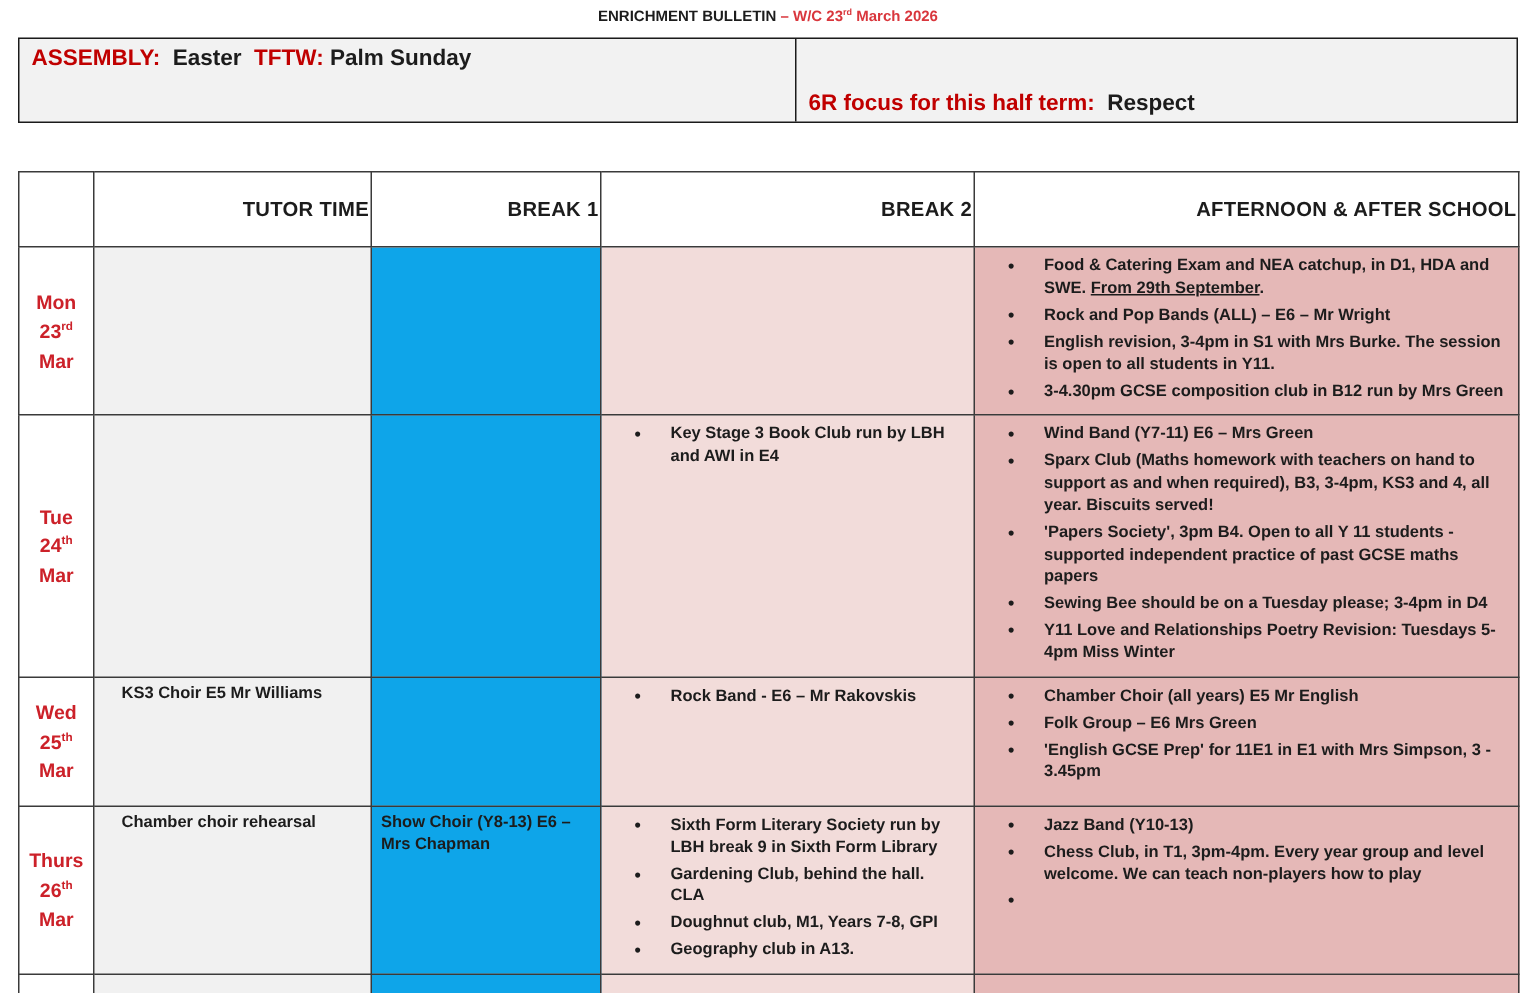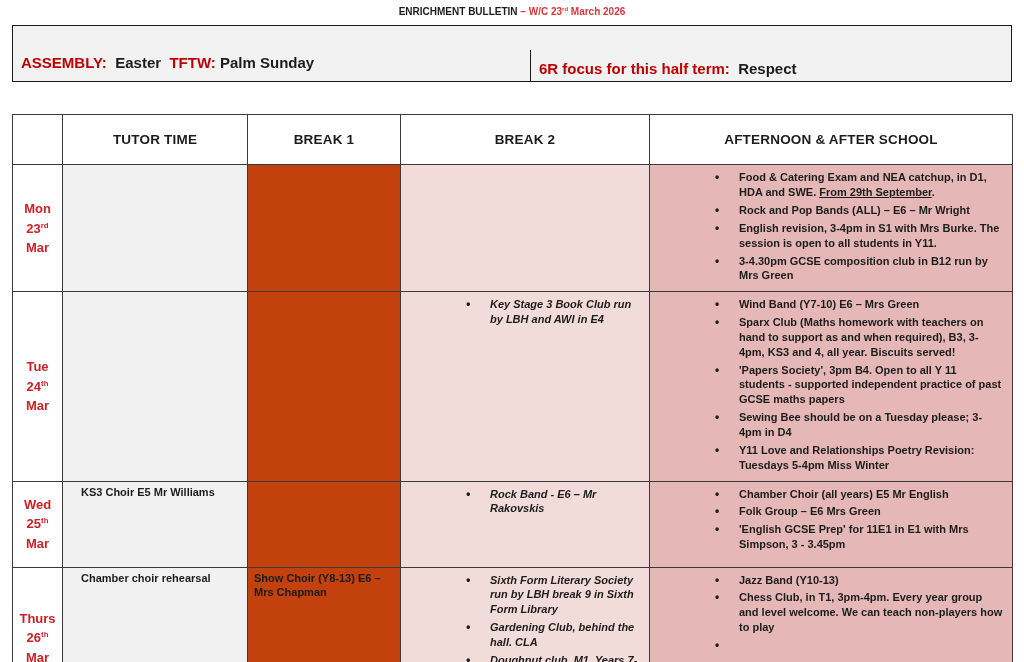--- a/index.html
+++ b/index.html
@@ -27,59 +27,58 @@
   .title .red{color:var(--red-title);}
   .title sup{font-size:60%;color:var(--red-title);}
   .banner{
     margin:7px 12px 0 12px;height:57px;
     border:1.5px solid #1a1a1a;background:#f2f2f2;
     display:flex;font-size:15px;
   }
   .banner-left{
     width:518px;border-right:1.5px solid #1a1a1a;
     padding:4px 8px;
-    margin-top:24px;
   }
   .banner-right{
     flex:1;padding:4px 8px;display:flex;align-items:flex-end;
   }
   .banner .red{color:var(--red-banner);}
   table.schedule{
     margin:32px 12px 0 12px;width:1000px;
     border-collapse:collapse;table-layout:fixed;
   }
   table.schedule, table.schedule th, table.schedule td{
     border:1px solid var(--border);
   }
   table.schedule{border-width:1.5px;}
   th{
-    height:50px;font-size:13.5px;text-align:center;
+    height:50px;font-size:13.5px;text-align:right;
     background:#ffffff;font-weight:bold;letter-spacing:.2px;
   }
   td{vertical-align:top;padding:0;}
   td.day-cell{
     vertical-align:middle;text-align:center;
     color:var(--red-day);font-size:13px;line-height:1.5;
     background:#ffffff;
     border-radius:20px;
   }
   td.day-cell sup{font-size:60%;}
   td.col-tutor{background:var(--bg-gray);padding-left:12px;}
-  td.col-break1{background:#c2410c;}
-  td.col-break2{background:var(--bg-pink-light);font-style:italic;}
+  td.col-break1{background:#0ea5e9;}
+  td.col-break2{background:var(--bg-pink-light);}
   td.col-afternoon{background:var(--bg-pink-dark);}
   .plain-text{
     display:block;padding:3px 6px;font-size:11px;line-height:1.35;
   }
   ul.bullets{
     list-style:none;margin:5px 0 5px 0;padding:0;
   }
   ul.bullets li{
     position:relative;padding:0 8px 3px 46px;
-    font-size:11px;line-height:1.35;min-height:12px;margin-left:43px;
+    font-size:11px;line-height:1.35;min-height:12px;
   }
   ul.bullets li::before{
     content:"\2022";position:absolute;left:22px;top:-1px;font-size:12px;
   }
   .u{text-decoration:underline;}
   tr.row-0{height:93px;}
   tr.row-1{height:126px;}
   tr.row-2{height:86px;}
   tr.row-3{height:102px;}
   tr.row-4{height:75px;}
@@ -140,21 +139,21 @@
         </td>
         <td class="col-tutor"></td>
         <td class="col-break1"></td>
         <td class="col-break2">
           <ul class="bullets">
             <li><span>Key Stage 3 Book Club run by LBH and AWI in E4</span></li>
           </ul>
         </td>
         <td class="col-afternoon">
           <ul class="bullets">
-            <li><span>Wind Band (Y7-10) E6 – Mrs Green</span></li>
+            <li><span>Wind Band (Y7-11) E6 – Mrs Green</span></li>
             <li><span>Sparx Club (Maths homework with teachers on hand to support as and when required), B3, 3-4pm, KS3 and 4, all year. Biscuits served!</span></li>
             <li><span>'Papers Society', 3pm B4. Open to all Y 11 students - supported independent practice of past GCSE maths papers</span></li>
             <li><span>Sewing Bee should be on a Tuesday please; 3-4pm in D4</span></li>
             <li><span>Y11 Love and Relationships Poetry Revision: Tuesdays 5-4pm Miss Winter</span></li>
           </ul>
         </td>
       </tr>
       <tr class="row-2">
         <td class="day-cell">
           <div>Wed</div>

